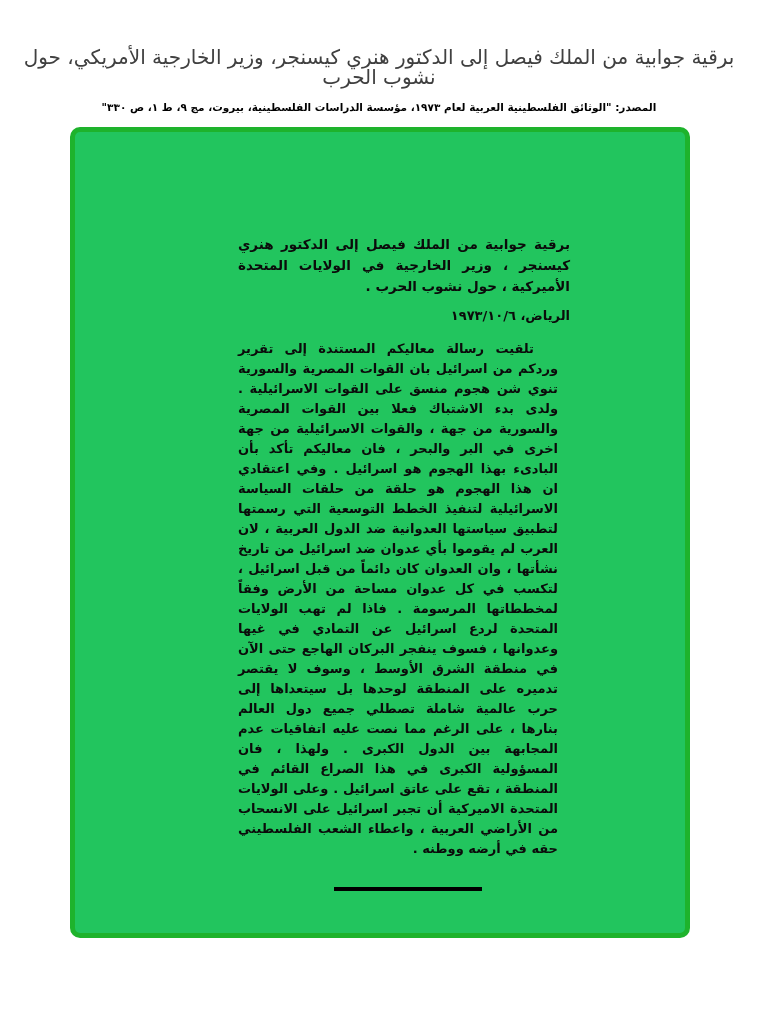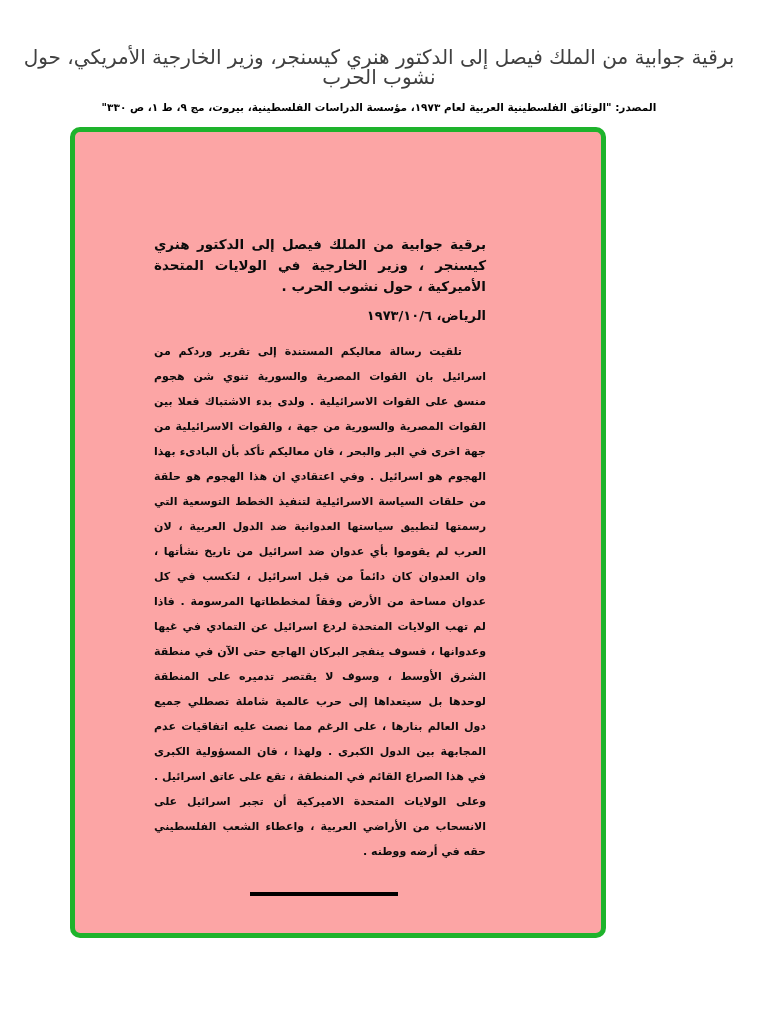--- a/index.html
+++ b/index.html
@@ -29,26 +29,26 @@
   .page-header .header-source {
     font-size: 10.5px;
     font-weight: bold;
     margin-top: 14px;
     color: #000;
   }
   .green-frame {
     position: absolute;
     left: 70px;
     top: 127px;
-    width: 536px;
+    width: 620px;
     height: 811px;
     box-sizing: border-box;
     border: 5px solid var(--frame-green, #1eb32c);
     border-radius: 10px;
-    background: #fca5a5;
+    background: #22c55e;
   }
   .scan {
     direction: rtl;
     width: 332px;
     margin: 102px 115px 0 auto;
     color: #0b0b0b;
     font-weight: bold;
   }
   .doc-title {
     margin: 0;
@@ -68,23 +68,23 @@
     white-space: nowrap;
   }
   .dateline .mecca {
     text-align: center;
   }
   .dateline .mecca span {
     display: block;
     white-space: nowrap;
   }
   .doc-body {
-    margin: 13px 0 0 0;
-    font-size: 11px;
-    line-height: 25px;
+    margin: 13px 12px 0 0;
+    font-size: 13px;
+    line-height: 20px;
     text-align: justify;
     text-indent: 24px;
   }
   .end-divider {
     width: 148px;
     height: 4px;
     background: #000;
     margin: 28px 88px 0 auto;
   }
 </style>

